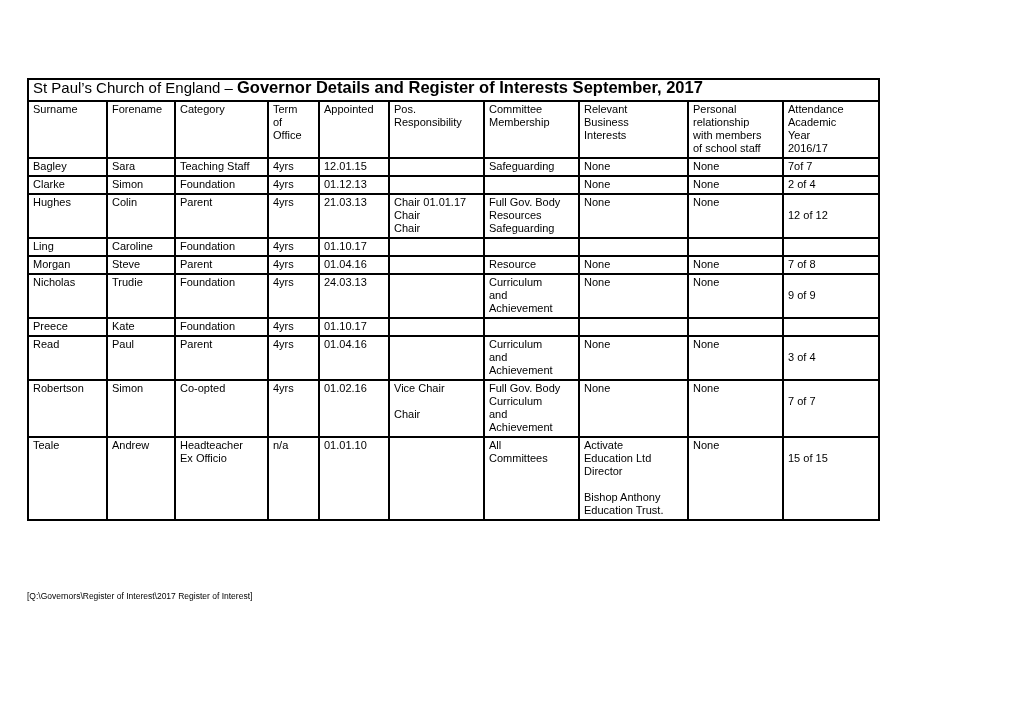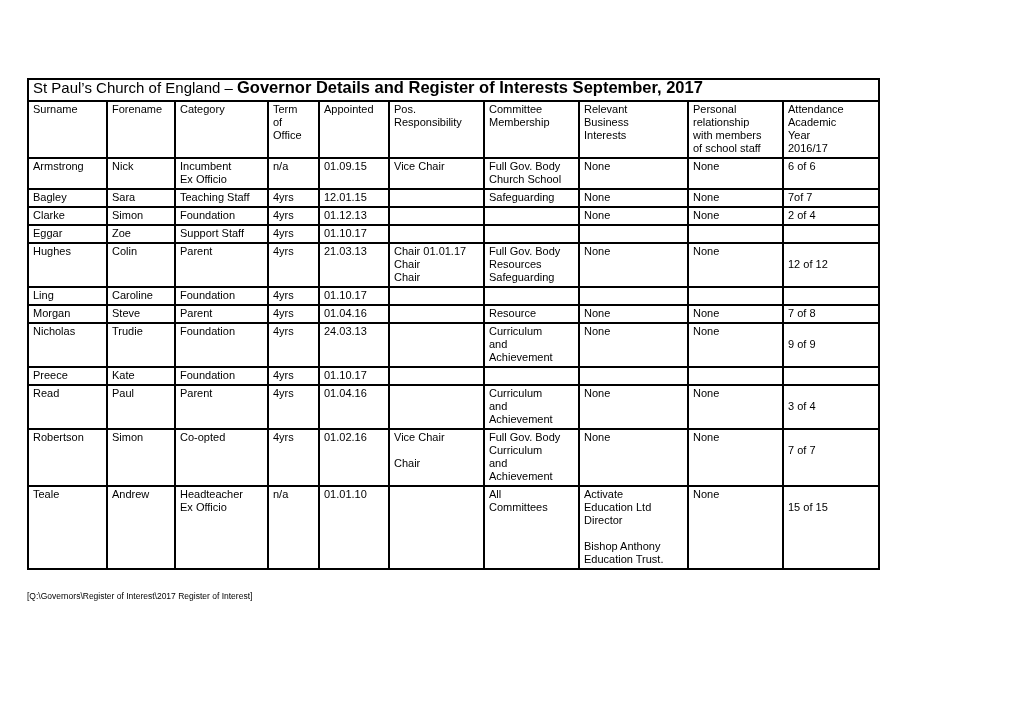--- a/index.html
+++ b/index.html
@@ -103,34 +103,20 @@
 with members
 of school staff</th>
         <th>Attendance
 Academic
 Year
 2016/17</th>
       </tr>
     </thead>
     <tbody>
 
-    <tr class="">
-        <td>Armstrong</td>
-        <td>Nick</td>
-        <td>Incumbent
-Ex Officio</td>
-        <td>n/a</td>
-        <td>01.09.15</td>
-        <td>Vice Chair</td>
-        <td>Full Gov. Body
-Church School</td>
-        <td>None</td>
-        <td>None</td>
-        <td>6 of 6</td>
-      </tr>
         <tr class="">
         <td>Bagley</td>
         <td>Sara</td>
         <td>Teaching Staff</td>
         <td>4yrs</td>
         <td>12.01.15</td>
         <td></td>
         <td>Safeguarding</td>
         <td>None</td>
         <td>None</td>
@@ -140,32 +126,20 @@
         <td>Clarke</td>
         <td>Simon</td>
         <td>Foundation</td>
         <td>4yrs</td>
         <td>01.12.13</td>
         <td></td>
         <td></td>
         <td>None</td>
         <td>None</td>
         <td>2 of 4</td>
-      </tr>
-        <tr class="">
-        <td>Eggar</td>
-        <td>Zoe</td>
-        <td>Support Staff</td>
-        <td>4yrs</td>
-        <td>01.10.17</td>
-        <td></td>
-        <td></td>
-        <td></td>
-        <td></td>
-        <td></td>
       </tr>
         <tr class="">
         <td>Hughes</td>
         <td>Colin</td>
         <td>Parent</td>
         <td>4yrs</td>
         <td>21.03.13</td>
         <td>Chair 01.01.17
 Chair
 Chair</td>

